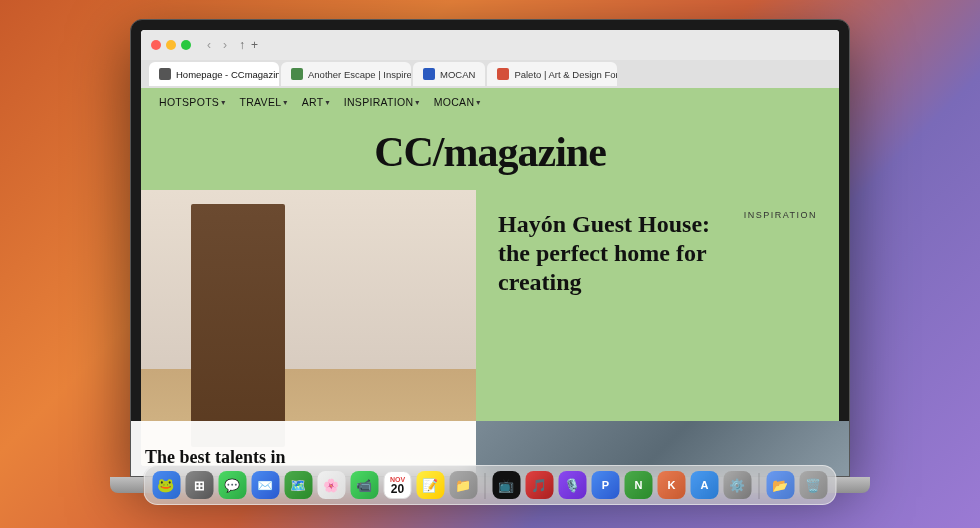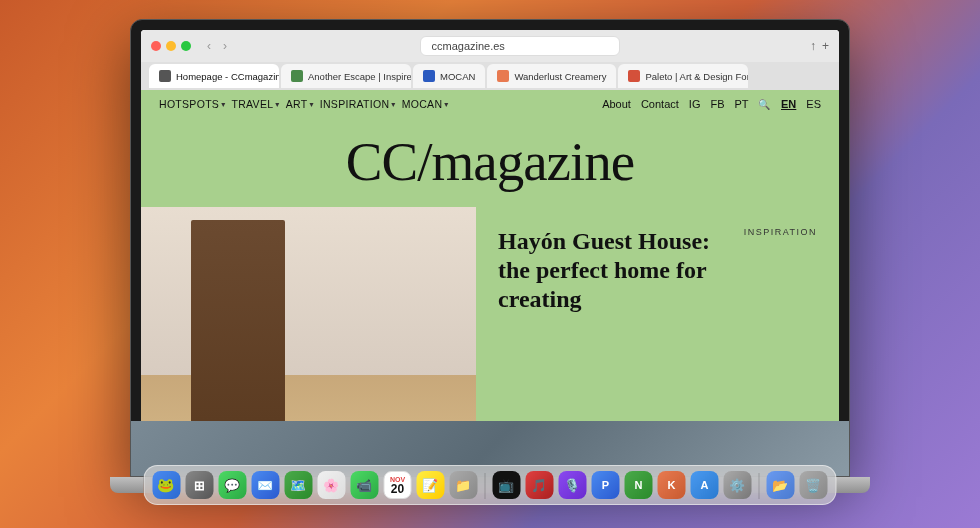--- a/index.html
+++ b/index.html
@@ -160,21 +160,21 @@
     .site-nav {
       display: flex;
       align-items: center;
       padding: 8px 18px;
       background: #a8d08d;
       font-size: 11px;
     }
 
     .site-nav-left {
       display: flex;
-      gap: 6px;
+      gap: 14px;
       align-items: center;
     }
 
     .nav-item {
       display: flex;
       align-items: center;
       gap: 2px;
       color: #111;
       font-weight: 500;
       letter-spacing: 0.3px;
@@ -196,22 +196,22 @@
       color: #111;
     }
 
     .lang-en {
       font-weight: 700;
       text-decoration: underline;
     }
 
     .magazine-title {
       text-align: center;
-      font-size: 55px;
-      font-weight: 400;
+      font-size: 42px;
+      font-weight: 700;
       color: #111;
       padding: 12px 0 14px;
       background: #a8d08d;
       font-family: Georgia, serif;
       letter-spacing: -1px;
       flex-shrink: 0;
     }
 
     .content-row {
       flex: 1;
@@ -388,45 +388,38 @@
         <div class="title-bar">
           <div class="traffic-lights">
             <div class="traffic-light close"></div>
             <div class="traffic-light minimize"></div>
             <div class="traffic-light maximize"></div>
           </div>
           <div class="nav-buttons">
             <span class="nav-btn">‹</span>
             <span class="nav-btn">›</span>
           </div>
-          <div class="address-bar-area">
-            <span>ccmagazine.es</span>
-          </div>
           <div class="toolbar-right">
             <span>↑</span>
             <span>+</span>
           </div>
         </div>
 
         <div class="tabs-bar">
           <div class="browser-tab active">
             <div class="tab-favicon" style="background:#555;"></div>
             <span>Homepage - CCmagazine</span>
           </div>
           <div class="browser-tab">
             <div class="tab-favicon" style="background:#4a8a4a;"></div>
             <span>Another Escape | Inspired by nature</span>
           </div>
           <div class="browser-tab">
             <div class="tab-favicon" style="background:#2a5ac0;"></div>
             <span>MOCAN</span>
-          </div>
-          <div class="browser-tab">
-            <div class="tab-favicon" style="background:#e87a50;"></div>
-            <span>Wanderlust Creamery</span>
           </div>
           <div class="browser-tab">
             <div class="tab-favicon" style="background:#d4503a;"></div>
             <span>Paleto | Art &amp; Design For Your Every Day</span>
           </div>
         </div>
       </div>
 
       <div class="website-content">
 
@@ -446,30 +439,20 @@
             </div>
             <div class="nav-item">
               <span>INSPIRATION</span>
               <span class="chevron">▾</span>
             </div>
             <div class="nav-item">
               <span>MOCAN</span>
               <span class="chevron">▾</span>
             </div>
           </div>
-          <div class="site-nav-right">
-            <span>About</span>
-            <span>Contact</span>
-            <span>IG</span>
-            <span>FB</span>
-            <span>PT</span>
-            <span style="font-size:10px;">🔍</span>
-            <span class="lang-en">EN</span>
-            <span>ES</span>
-          </div>
         </div>
 
         <div class="magazine-title">CC/magazine</div>
 
         <div class="content-row">
 
           <div class="feature-image">
             <div class="feature-image-inner">
               <div class="room-wall"></div>
               <div class="room-floor"></div>
@@ -478,20 +461,23 @@
           </div>
 
           <div class="feature-text">
             <div class="feature-headline">Hayón Guest House: the perfect home for creating</div>
             <div class="feature-category">INSPIRATION</div>
           </div>
 
         </div>
 
         <div class="bottom-strip">
+          <div class="bottom-left">
+            <div class="bottom-left-text">The best talents in</div>
+          </div>
           <div class="bottom-right"></div>
         </div>
 
       </div>
 
     </div>
   </div>
 
   <div class="laptop-base">
     <div class="laptop-notch"></div>

